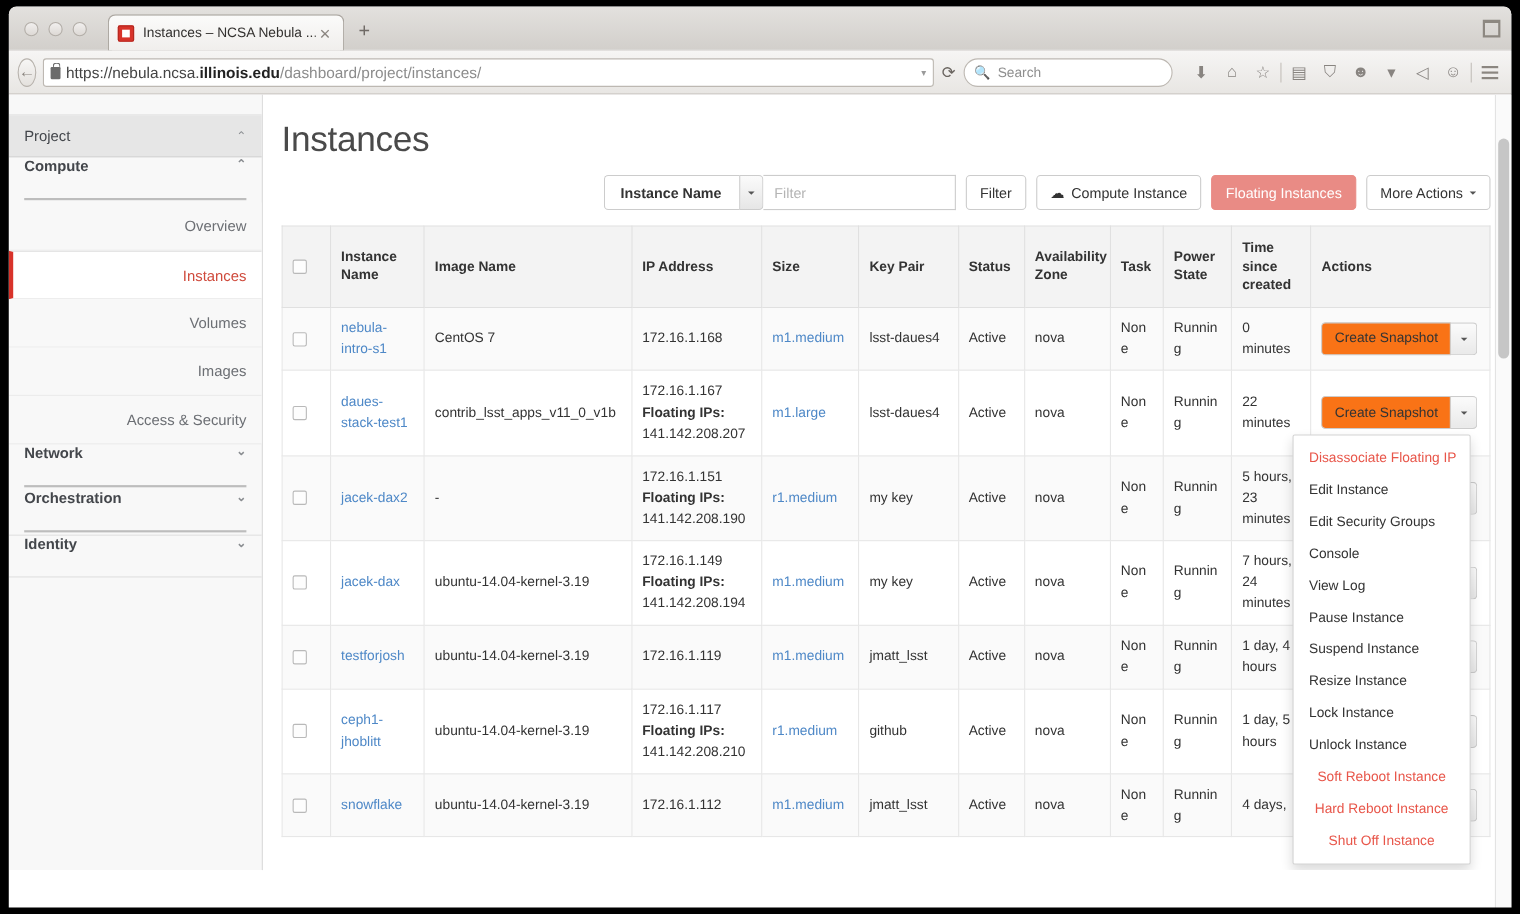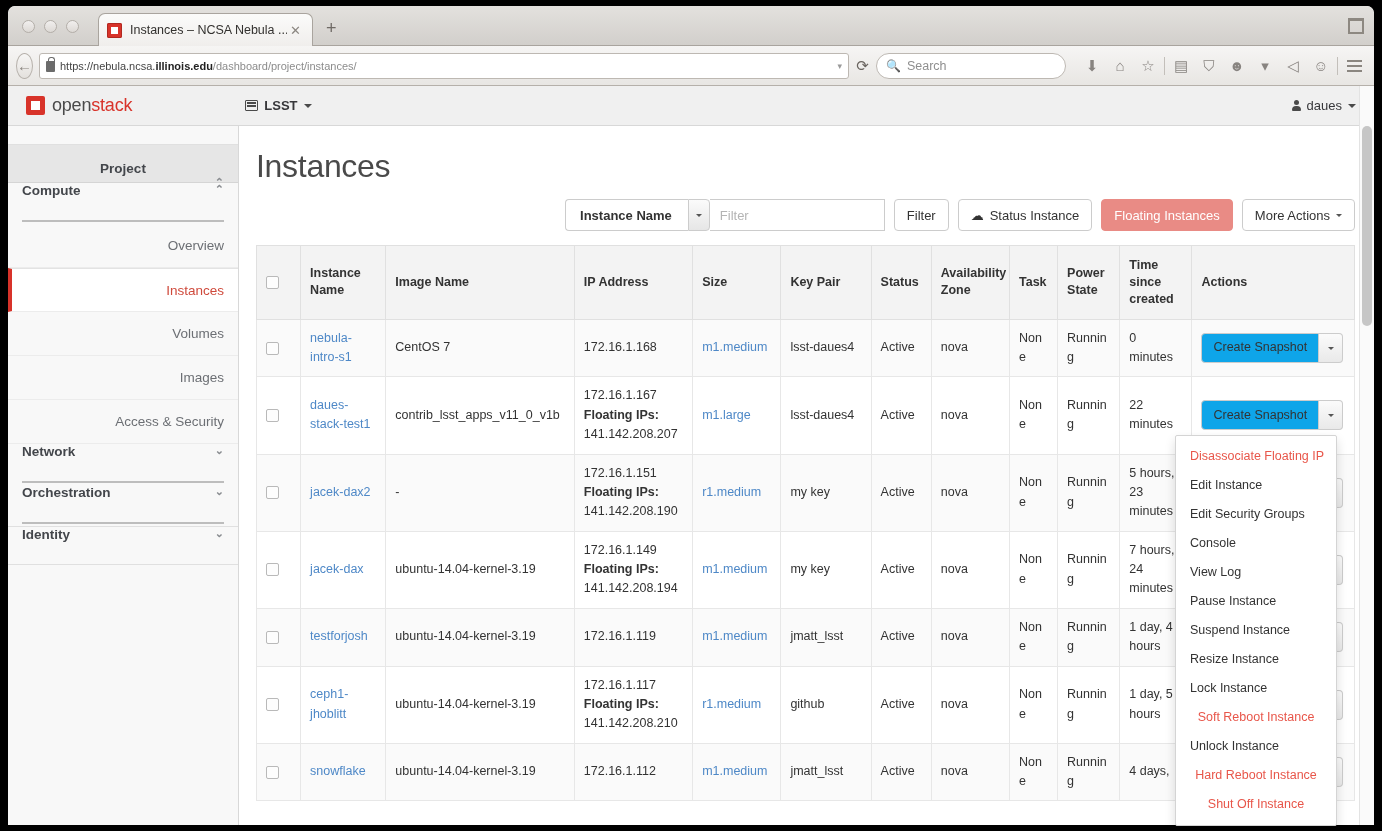--- a/index.html
+++ b/index.html
@@ -81,21 +81,21 @@
     display:flex; align-items:center; padding:0 6px; gap:5px;
   }
   .lock {
     width:9px; height:11px; position:relative; flex:0 0 auto;
     background:#6b6b6b; border-radius:1px; margin-top:2px;
   }
   .lock::before {
     content:""; position:absolute; left:2px; top:-4px; width:5px; height:5px;
     border:1.5px solid #6b6b6b; border-bottom:none; border-radius:3px 3px 0 0;
   }
-  .url { font-size:11px; color:#8c8c8c; white-space:nowrap; }
+  .url { font-size:14px; color:#8c8c8c; white-space:nowrap; }
   .url b { color:#222; font-weight:bold; }
   .url .dom { color:#444; }
   .url-caret { margin-left:auto; color:#9a9a9a; font-size:9px; }
   .reload {
     width:24px; height:26px; display:flex; align-items:center; justify-content:center;
     color:#6a6560; font-size:15px; cursor:pointer;
   }
   .searchbar {
     flex:0 0 190px; height:26px; background:#fff;
     border:1px solid #bdb8b2; border-radius:13px;
@@ -156,22 +156,22 @@
   .body-row { display:flex; height:705px; }
 
   
   .sidebar {
     width:231px; flex:0 0 231px; background:#f8f8f8;
     border-right:1px solid #d8d8d8; overflow:hidden;
   }
   .sb-top { height:19px; border-bottom:1px solid #e0e0e0; background:#f8f8f8; }
   .sb-panel-head {
     height:38px; background:#e6e6e6; border-bottom:1px solid #d5d5d5;
-    display:flex; align-items:center; padding:16px 14px;
-    font-size:13.5px; font-weight:bold; color:#43464b; cursor:pointer;flex-direction:column;
+    display:flex; align-items:center; padding:4px 14px;
+    font-size:13.5px; font-weight:normal; color:#43464b; cursor:pointer;
   }
   .chev { margin-left:auto; color:#8a8d91; font-size:11px; }
   .sb-group {
     padding:0 14px; position:relative; cursor:pointer;
   }
   .sb-group-title {
     height:37px; display:flex; align-items:flex-start;
     font-size:13.5px; font-weight:bold; color:#43464b;
   }
   .sb-rule { height:2px; background:#bdbdbd; margin-bottom:2px; }
@@ -248,21 +248,21 @@
   tbody tr:nth-child(odd) td { background:#fafafa; }
   tbody tr:nth-child(even) td { background:#fff; }
   a.lnk { color:#4e88c7; text-decoration:none; cursor:pointer; }
   .chk {
     width:13px; height:13px; border:1px solid #b9b9b9; border-radius:2px;
     background:#fdfdfd; display:block; cursor:pointer;
   }
   .fips { font-weight:bold; }
   .split-btn { display:inline-flex; }
   .split-main {
-    height:30px; border:1px solid #ccc; background:#0ea5e9; border-radius:4px 0 0 4px;
+    height:30px; border:1px solid #ccc; background:#f97316; border-radius:4px 0 0 4px;
     font-size:12.5px; color:#333; padding:0 11px; display:flex; align-items:center;
     cursor:pointer; white-space:nowrap;
   }
   .split-arrow {
     height:30px; width:24px; border:1px solid #ccc; border-left:none;
     background:linear-gradient(#fbfbfb,#e9e9e9); border-radius:0 4px 4px 0;
     display:flex; align-items:center; justify-content:center; cursor:pointer;
   }
 
   
@@ -340,36 +340,20 @@
             <i></i>
             <i></i>
             <i></i>
           </span>
       </span>
     </div>
   </div>
 
   <div class="page">
 
-    <div class="osheader">
-      <div class="logo">
-        <span class="logo-mark"></span>
-        <span class="logo-text"><span class="o">open</span><span class="s">stack</span></span>
-      </div>
-      <div class="ctx-switch">
-        <span class="ctx-icon"></span>
-        <span>LSST</span>
-        <span class="caret"></span>
-      </div>
-      <div class="userbox">
-        <span class="person"></span>
-        <span>daues</span>
-        <span class="caret"></span>
-      </div>
-    </div>
 
     <div class="body-row">
 
       <div class="sidebar">
         <div class="sb-top"></div>
 
         <div class="sb-panel-head">
           <span>Project</span>
           <span class="chev">⌃</span>
         </div>
@@ -433,21 +417,21 @@
           <div class="select-group">
             <div class="sel-btn">Instance Name</div>
             <div class="sel-arrow">
                 <span class="caret-sm"></span>
               </div>
           </div>
           <input class="filter-input" type="text" placeholder="Filter" value="" style="">
           <button class="btn btn-filter">Filter</button>
           <button class="btn btn-launch">
             <span class="cloud-icon">☁</span>
-            <span>Status Instance</span>
+            <span>Compute Instance</span>
           </button>
           <button class="btn btn-terminate">Floating Instances</button>
           <button class="btn btn-more">
             <span>More Actions</span>
             <span class="caret-sm"></span>
           </button>
         </div>
 
         <div class="tablewrap">
           <table>
@@ -654,22 +638,22 @@
         <div class="dropdown" id="dropdown">
             <div class="dd-item danger">Disassociate Floating IP</div>
             <div class="dd-item">Edit Instance</div>
             <div class="dd-item">Edit Security Groups</div>
             <div class="dd-item">Console</div>
             <div class="dd-item">View Log</div>
             <div class="dd-item">Pause Instance</div>
             <div class="dd-item">Suspend Instance</div>
             <div class="dd-item">Resize Instance</div>
             <div class="dd-item">Lock Instance</div>
+            <div class="dd-item">Unlock Instance</div>
             <div class="dd-item danger">Soft Reboot Instance</div>
-            <div class="dd-item">Unlock Instance</div>
             <div class="dd-item danger">Hard Reboot Instance</div>
             <div class="dd-item danger">Shut Off Instance</div>
           </div>
 
       </div>
     </div>
 
     <div class="vscroll">
       <div class="vthumb"></div>
     </div>

